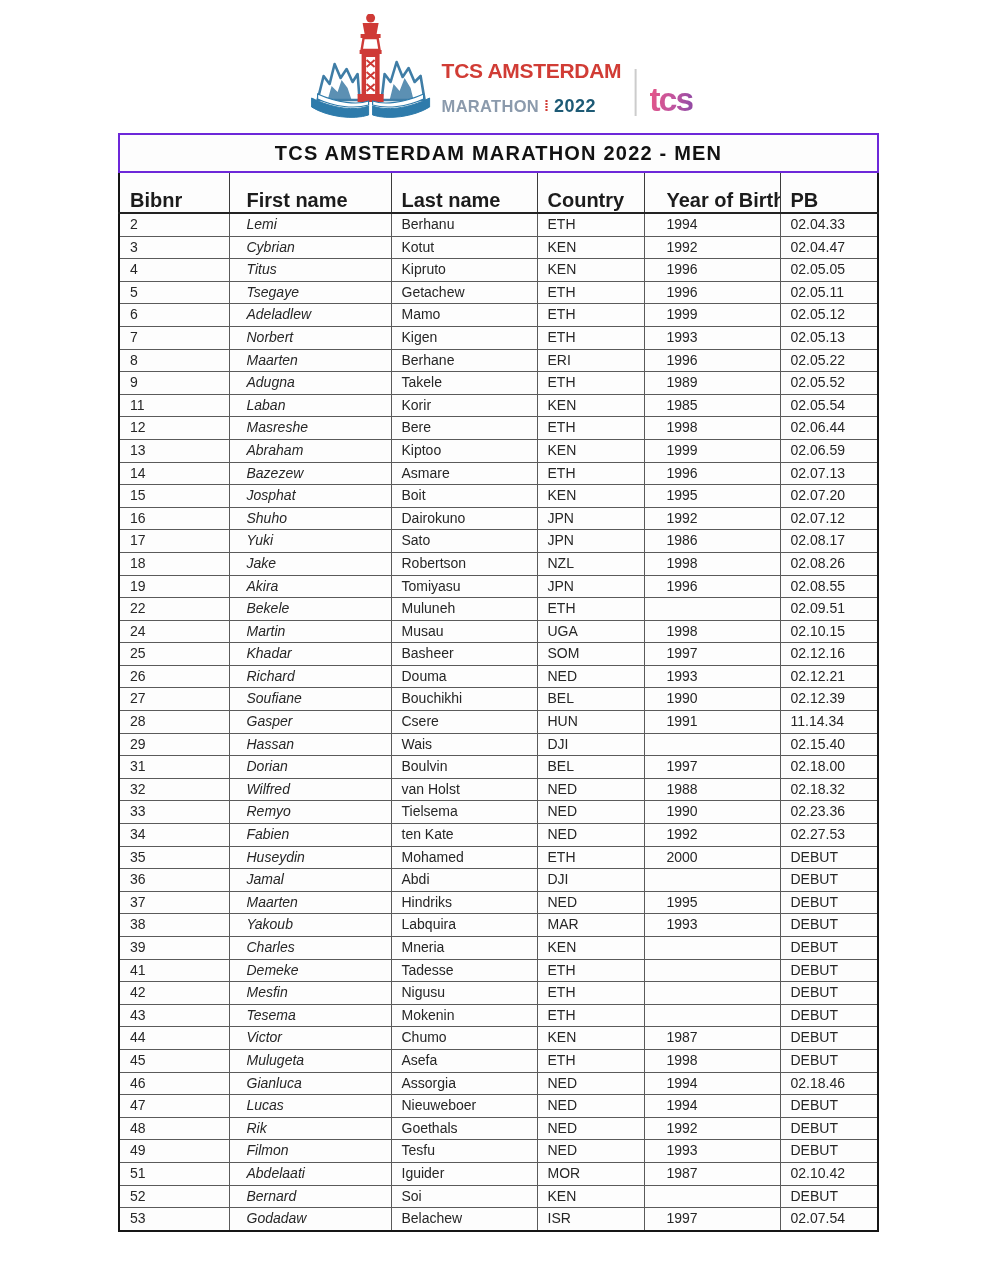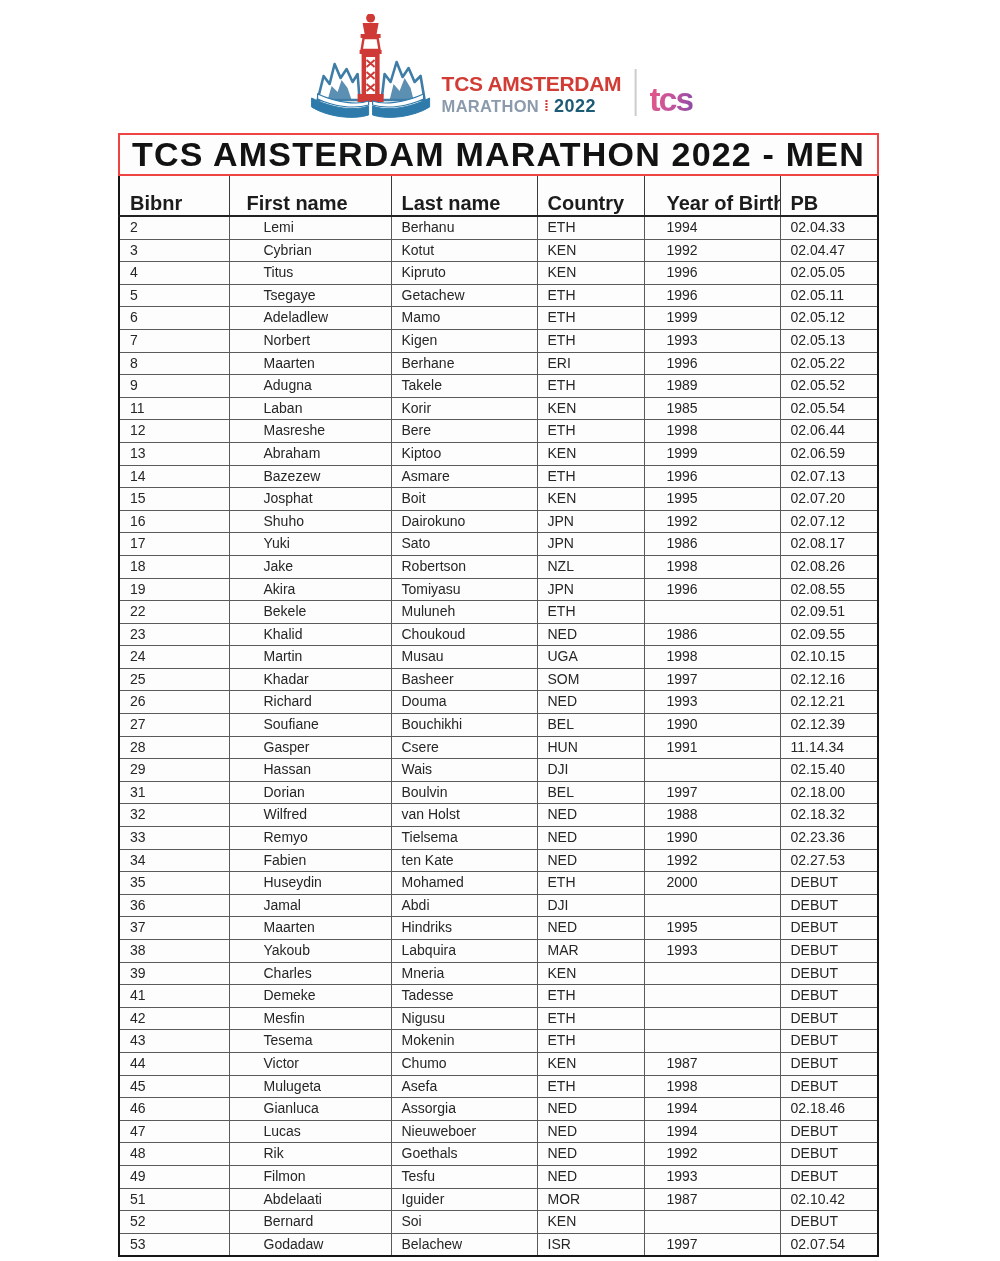--- a/index.html
+++ b/index.html
@@ -13,21 +13,21 @@
   .logo-wrap{
     position:absolute;top:13px;left:50%;transform:translateX(-50%);
     height:107px;display:flex;align-items:flex-end;gap:8px;
   }
   .logo-graphic{width:126px;height:106px;flex:0 0 auto;}
   .logo-text{display:flex;flex-direction:column;justify-content:flex-end;padding-bottom:4px;}
   .logo-line1{
     font-weight:700;font-size:21px;color:#d13c35;letter-spacing:-0.3px;
     white-space:nowrap;line-height:1.05;
   }
-  .logo-line2{display:flex;align-items:baseline;gap:5px;line-height:1.05;margin-top:2px;}
+  .logo-line2{display:flex;align-items:baseline;gap:5px;line-height:1.05;margin-top:15px;}
   .logo-marathon{font-weight:600;font-size:16.5px;color:#8b9aac;letter-spacing:0.3px;}
   .logo-dots{color:#d13c35;font-weight:700;font-size:15px;transform:translateY(-1px);}
   .logo-year{font-weight:800;font-size:18px;color:#1d5a75;letter-spacing:0.5px;}
   .logo-sep{width:2px;height:47px;background:#cccccc;margin:0 5px 4px 5px;flex:0 0 auto;}
   .tcs-wordmark{
     font-weight:700;font-size:34px;line-height:0.85;letter-spacing:-2px;
     color:#cf4d99;
     background:linear-gradient(100deg,#e0568b 10%,#c0549f 55%,#8f4aa5 95%);
     -webkit-background-clip:text;background-clip:text;
     -webkit-text-fill-color:transparent;
@@ -38,37 +38,37 @@
   table.startlist{
     position:absolute;left:118px;top:133px;width:759px;
     table-layout:fixed;border-collapse:collapse;
     background:#fdfdfd;color:#262626;
     border:2px solid #161616;
   }
   col.c1{width:110px} col.c2{width:162px} col.c3{width:146px}
   col.c4{width:107px} col.c5{width:136px} col.c6{width:98px}
 
   th.title-cell{
-    height:36px;font-size:34px;font-weight:700;text-align:center;
+    height:36px;font-size:20px;font-weight:700;text-align:center;
     letter-spacing:1.2px;color:#121212;
-    border:2px solid #ef4444;padding:0;white-space:nowrap;
+    border:2px solid #6d28d9;padding:0;white-space:nowrap;
   }
   tr.cols-row th{
     height:22px;font-size:20px;font-weight:700;text-align:left;
     padding:16px 0 0 10px;color:#1c1c1c;
     border:1px solid #3c3c3c;border-top:2px solid #1b1b1b;border-bottom:2px solid #222;
     white-space:nowrap;overflow:hidden;
   }
   tbody td{
     height:21.6px;font-size:14px;line-height:21.6px;
     padding:0 0 0 10px;
     border:1px solid #5a5a5a;
     white-space:nowrap;overflow:hidden;
   }
-  tbody td:nth-child(2){padding-left:34px;}
+  tbody td:nth-child(2){padding-left:17px;font-style:italic;}
   tbody td:nth-child(5){padding-left:22px;}
   tr.cols-row th:nth-child(2){padding-left:17px;}
   tr.cols-row th:nth-child(5){padding-left:22px;}
 </style>
 </head>
 <body>
 
 <div class="sheet">
 
   <div class="logo-wrap">
@@ -273,28 +273,20 @@
         </tr>
         <tr>
           <td>22</td>
           <td>Bekele</td>
           <td>Muluneh</td>
           <td>ETH</td>
           <td></td>
           <td>02.09.51</td>
         </tr>
         <tr>
-          <td>23</td>
-          <td>Khalid</td>
-          <td>Choukoud</td>
-          <td>NED</td>
-          <td>1986</td>
-          <td>02.09.55</td>
-        </tr>
-        <tr>
           <td>24</td>
           <td>Martin</td>
           <td>Musau</td>
           <td>UGA</td>
           <td>1998</td>
           <td>02.10.15</td>
         </tr>
         <tr>
           <td>25</td>
           <td>Khadar</td>

